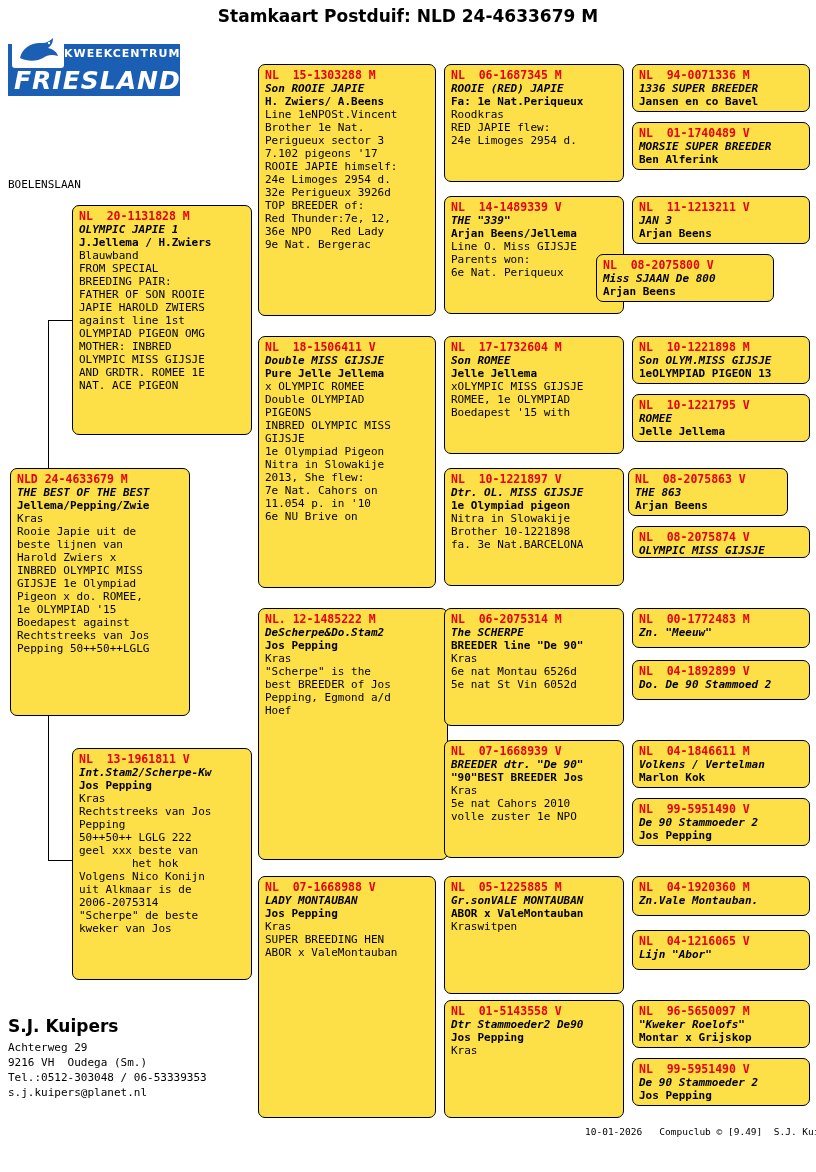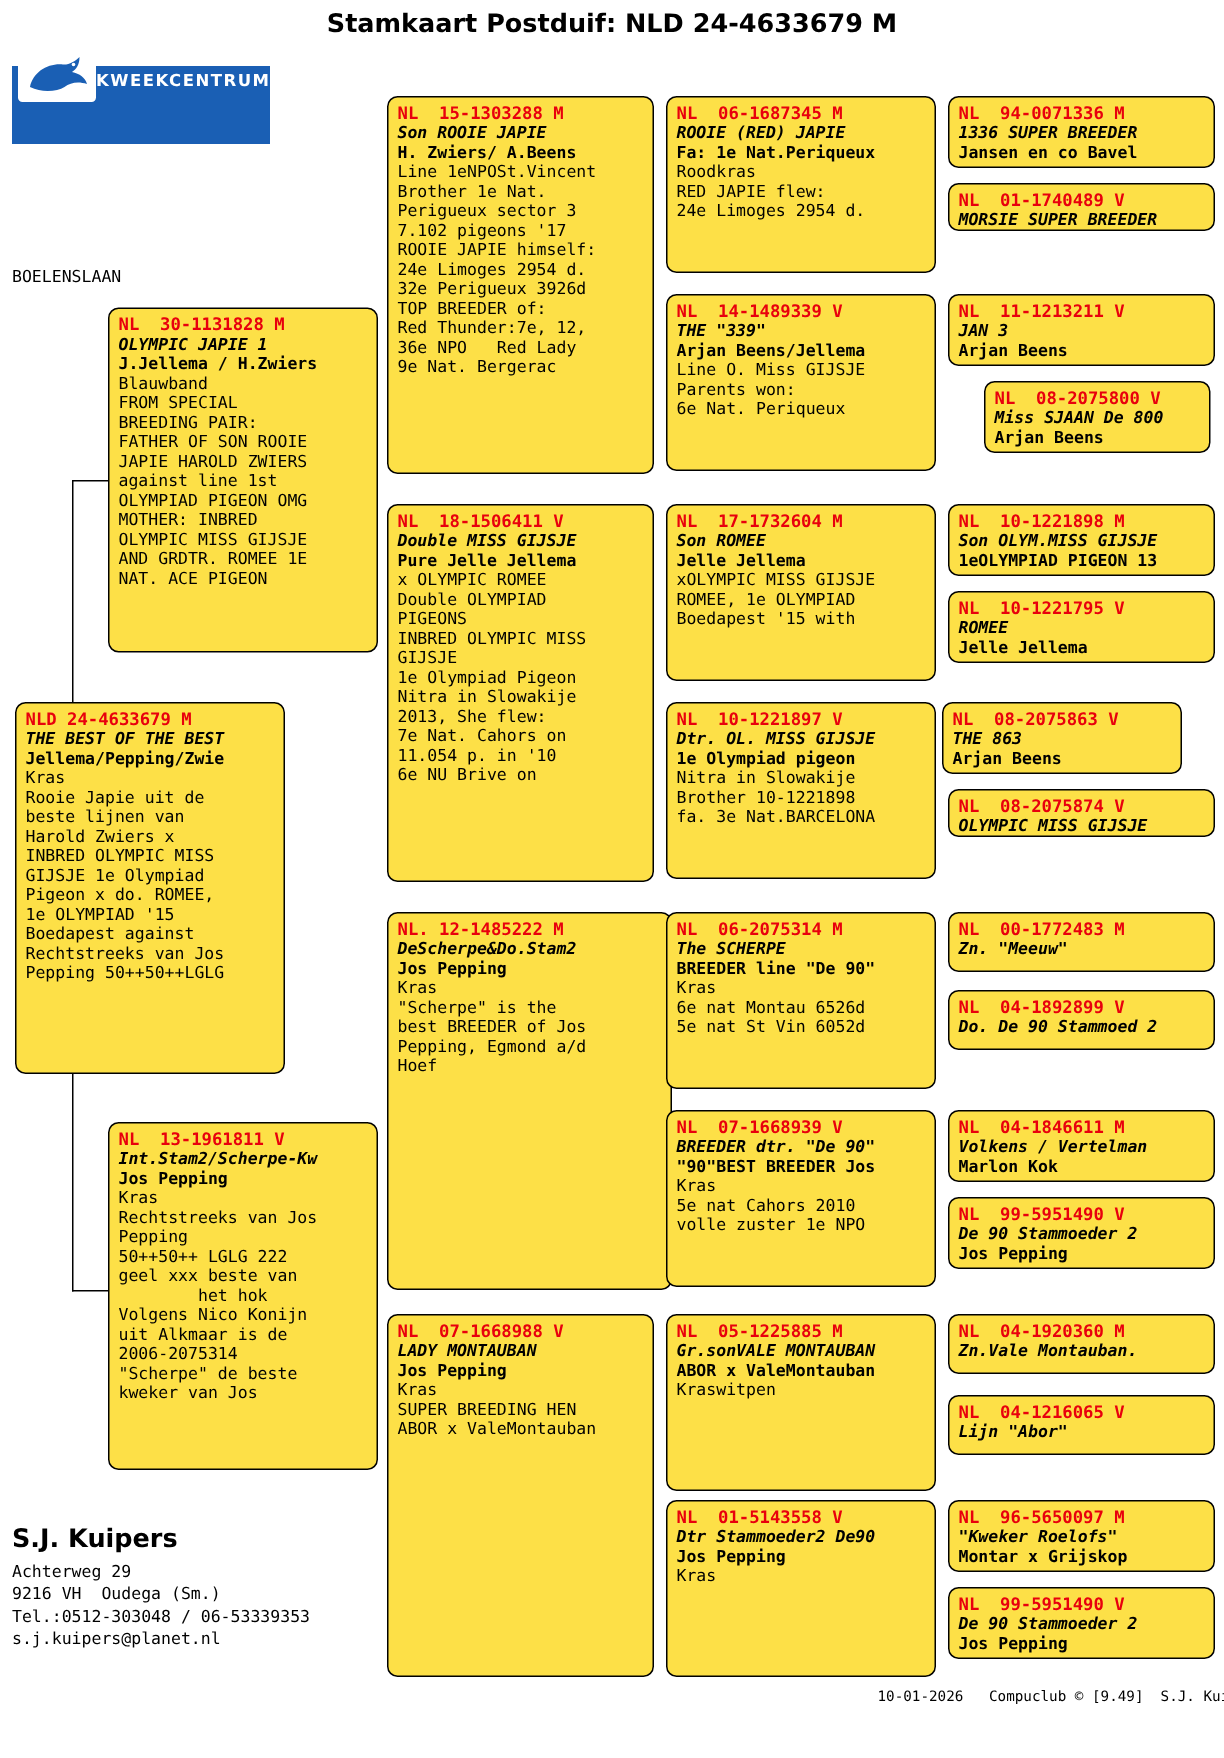--- a/index.html
+++ b/index.html
@@ -95,20 +95,21 @@
 <div class="logo">
   <div class="band"></div>
   <div class="band2"></div>
   <div class="birdbox">
     <svg width="52" height="34" viewBox="0 0 52 34">
       <path d="M8 24 C10 14 20 8 30 9 C34 9.3 38 7 41 4 C41 9 39 12 36 14 C41 15 45 18 46 22 C40 20 35 21 31 24 C26 27 16 28 8 24 Z" fill="#1a5fb4"></path>
       <circle cx="37" cy="9" r="1.2" fill="#fff"></circle>
     </svg>
   </div>
   <div class="kw">KWEEKCENTRUM</div>
+  <div class="fr">FRIESLAND</div>
 </div>
 
 <div class="label-boelenslaan">BOELENSLAAN</div>
 
 <div class="ln" style="left:48px;top:320px;width:1px;height:170px;"></div>
 <div class="ln" style="left:48px;top:320px;width:24px;height:1px;"></div>
 <div class="ln" style="left:48px;top:490px;width:24px;height:1px;"></div>
 <div class="ln" style="left:48px;top:860px;width:1px;height:1px;"></div>
 <div class="ln" style="left:48px;top:660px;width:1px;height:200px;"></div>
 <div class="ln" style="left:48px;top:660px;width:1px;height:1px;"></div>
@@ -125,21 +126,21 @@
 INBRED OLYMPIC MISS
 GIJSJE 1e Olympiad
 Pigeon x do. ROMEE,
 1e OLYMPIAD '15
 Boedapest against
 Rechtstreeks van Jos
 Pepping 50++50++LGLG</span>
 </div>
 
 <div class="card" style="left:72px;top:205px;width:180px;height:230px;">
-  <span class="ring">NL  30-1131828 M</span>
+  <span class="ring">NL  20-1131828 M</span>
   <span class="l2">OLYMPIC JAPIE 1</span>
   <span class="l3">J.Jellema / H.Zwiers</span>
   <span class="rest">Blauwband
 FROM SPECIAL
 BREEDING PAIR:
 FATHER OF SON ROOIE
 JAPIE HAROLD ZWIERS
 against line 1st
 OLYMPIAD PIGEON OMG
 MOTHER: INBRED
@@ -286,33 +287,33 @@
   <span class="l3">Jos Pepping</span>
   <span class="rest">Kras</span>
 </div>
 
 <div class="card" style="left:632px;top:64px;width:178px;height:48px;">
   <span class="ring">NL  94-0071336 M</span>
   <span class="l2">1336  SUPER BREEDER</span>
   <span class="l3">Jansen en co Bavel</span>
 </div>
 
-<div class="card" style="left:632px;top:122px;width:178px;height:32px;">
+<div class="card" style="left:632px;top:122px;width:178px;height:48px;">
   <span class="ring">NL  01-1740489 V</span>
   <span class="l2">MORSIE SUPER BREEDER</span>
   <span class="l3">Ben Alferink</span>
 </div>
 
 <div class="card" style="left:632px;top:196px;width:178px;height:48px;">
   <span class="ring">NL  11-1213211 V</span>
   <span class="l2">JAN 3</span>
   <span class="l3">Arjan Beens</span>
 </div>
 
-<div class="card" style="left:656px;top:254px;width:151px;height:48px;">
+<div class="card" style="left:596px;top:254px;width:178px;height:48px;">
   <span class="ring">NL  08-2075800 V</span>
   <span class="l2">Miss SJAAN    De 800</span>
   <span class="l3">Arjan Beens</span>
 </div>
 
 <div class="card" style="left:632px;top:336px;width:178px;height:48px;">
   <span class="ring">NL  10-1221898 M</span>
   <span class="l2">Son OLYM.MISS GIJSJE</span>
   <span class="l3">1eOLYMPIAD PIGEON 13</span>
 </div>

